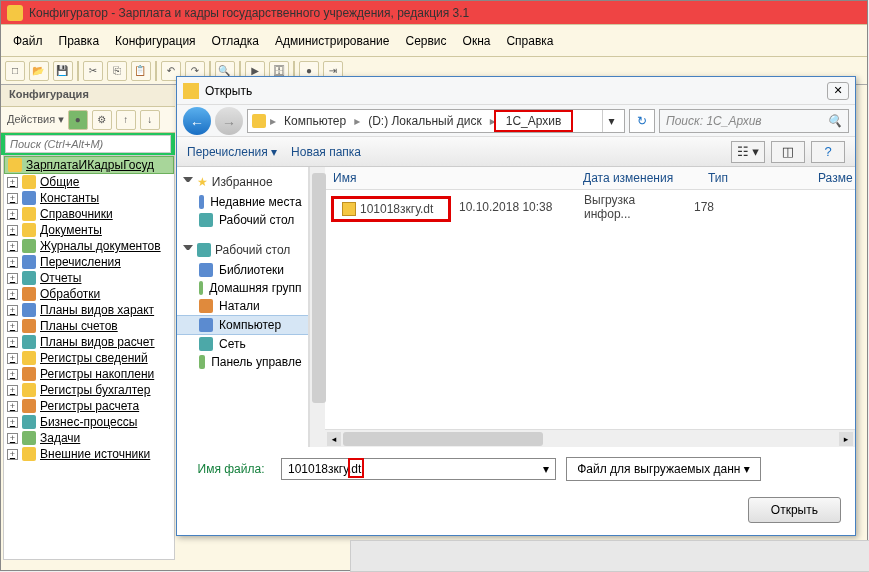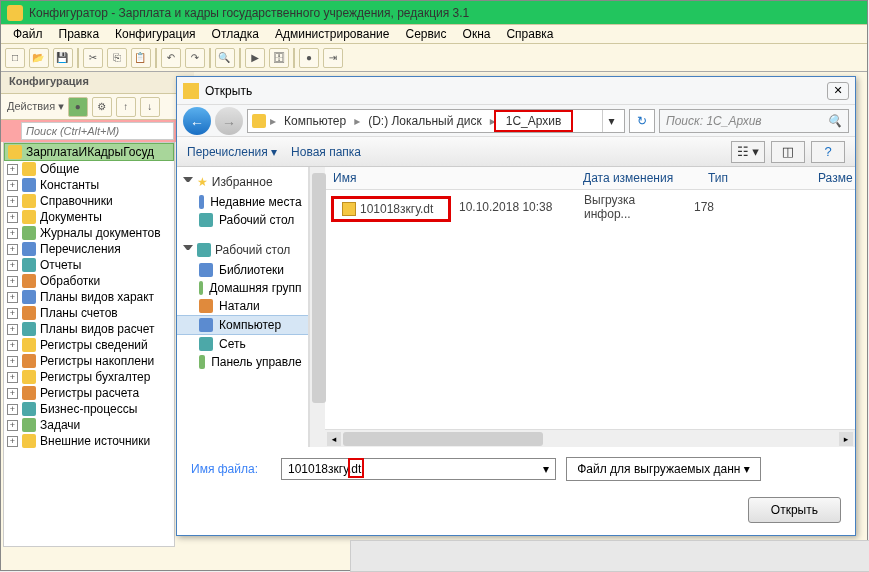--- a/index.html
+++ b/index.html
@@ -1,33 +1,33 @@
 <!DOCTYPE html>
 <html><head>
 <meta charset="utf-8">
 <style>
   * { box-sizing: border-box; margin: 0; padding: 0; }
   body { font-family: "Segoe UI", Tahoma, sans-serif; font-size: 12px; background: #f0f0f0; width: 869px; height: 572px; overflow: hidden; }
   .main-window { width: 868px; height: 571px; background: #fcf7e4; border: 1px solid #888; }
-  .titlebar { height: 24px; background: #22c55e; display: flex; align-items: center; padding: 0 6px; border-bottom: 1px solid #d0c8a0; }
+  .titlebar { height: 24px; background: #ef4444; display: flex; align-items: center; padding: 0 6px; border-bottom: 1px solid #d0c8a0; }
   .titlebar .app-icon { width: 16px; height: 16px; background: #f5c742; border-radius: 3px; margin-right: 6px; }
   .titlebar .title { font-size: 12px; color: #333; }
-  .menubar { height: 19px; background: #fcf7e4; display: flex; align-items: center; padding: 0 4px; border-bottom: 1px solid #d0c8a0; }
+  .menubar { height: 32px; background: #fcf7e4; display: flex; align-items: center; padding: 0 4px; border-bottom: 1px solid #d0c8a0; }
   .menubar span { padding: 2px 8px; cursor: pointer; }
   .toolbar1 { height: 28px; background: #fcf7e4; display: flex; align-items: center; padding: 0 4px; gap: 4px; border-bottom: 1px solid #aaa; }
   .tool-btn { width: 20px; height: 20px; background: #fdf9ec; border: 1px solid #d0c8a0; border-radius: 2px; display: inline-flex; align-items: center; justify-content: center; font-size: 10px; color: #555; }
   .tool-sep { width: 2px; height: 20px; background: #d0c8a0; }
   .config-header { height: 22px; background: #f3edd9; border-bottom: 1px solid #d0c8a0; padding: 3px 8px; font-weight: bold; color: #555; font-size: 11px; }
   .config-toolbar { height: 26px; background: #fdf9ec; display: flex; align-items: center; padding: 0 6px; gap: 4px; border-bottom: 1px solid #d0c8a0; }
   .config-toolbar .actions { color: #555; font-size: 11px; }
-  .search-row { height: 22px; padding: 2px 20px; background: #fca5a5; }
+  .search-row { height: 22px; padding: 2px 4px; background: #22c55e; }
   .search-input { width: 100%; height: 18px; border: 1px solid #ccc; font-style: italic; color: #aaa; padding: 0 4px; font-size: 11px; }
 
   .tree-panel { background: #fff; border: 1px solid #ccc; margin: 0 0 0 2px; height: 405px; width: 172px; overflow: hidden; }
-  .tree-item { display: flex; align-items: center; padding: 1px 3px; gap: 4px; white-space: nowrap; }
+  .tree-item { display: flex; align-items: center; padding: 1px 3px; gap: 4px; white-space: nowrap; text-decoration: underline; }
   .tree-item.selected { background: #a8d69a; border: 1px solid #6cb05c; }
   .tree-icon { width: 14px; height: 14px; display: inline-block; border-radius: 2px; }
   .tree-exp { width: 11px; height: 11px; border: 1px solid #888; display: inline-flex; align-items: center; justify-content: center; font-size: 9px; color: #555; flex-shrink: 0; }
   .ic-yellow { background: #f5c742; }
   .ic-blue { background: #5b8bd0; }
   .ic-green { background: #7ab86a; }
   .ic-orange { background: #e08a3c; }
   .ic-teal { background: #4ca8a8; }
 
   .dialog { position: absolute; left: 176px; top: 76px; width: 680px; height: 460px; background: #fff; border: 1px solid #4680c0; box-shadow: 2px 2px 6px rgba(0,0,0,0.3); display: flex; flex-direction: column; }
@@ -75,21 +75,21 @@
   .file-row div { padding: 3px 8px; color: #444; }
   .file-name-wrap { display: flex; align-items: center; gap: 4px; border: 3px solid #e00000; width: 120px; padding: 2px 6px; margin-left: 6px; margin-top: 4px;}
   .file-ic { width: 14px; height: 14px; background: #f5c742; border: 1px solid #c09020; }
   .hscroll { height: 18px; background: #efefef; border-top: 1px solid #ddd; position: relative; }
   .hthumb { position: absolute; left: 18px; top: 2px; height: 14px; width: 200px; background: #cfcfcf; border-radius: 3px; }
   .harrow { position: absolute; top: 2px; width: 14px; height: 14px; background: #ddd; display: flex; align-items: center; justify-content: center; font-size: 9px; }
   .harrow.l { left: 2px; }
   .harrow.r { right: 2px; }
 
   .dlg-bottom { padding: 10px 14px; display: flex; align-items: center; gap: 10px; }
-  .dlg-bottom .lbl { color: #3b82f6; min-width: 80px; text-align: left; }
+  .dlg-bottom .lbl { color: #15803d; min-width: 80px; text-align: center; }
   .fname-input { height: 22px; border: 1px solid #888; padding: 0 6px; width: 275px; display: flex; align-items: center; position: relative; }
   .fname-ext-hl { position: absolute; border: 2px solid #e00000; height: 20px; width: 16px; top: -1px; }
   .type-combo { height: 24px; border: 1px solid #888; padding: 0 8px; display: flex; align-items: center; width: 195px; white-space: nowrap; overflow:hidden;justify-content:center; }
   .dlg-actions { padding: 6px 14px 12px 14px; display: flex; gap: 8px; justify-content: flex-end; }
   .dlg-btn { height: 26px; padding: 0 22px; border: 1px solid #888; background: linear-gradient(#f8f8f8,#e0e0e0); border-radius: 3px; display: flex; align-items: center; }
 
   .bottom-gray { position: absolute; left: 350px; top: 540px; width: 520px; height: 32px; background: #e8e8e8; border: 1px solid #ccc; }
 </style>
 </head>
 <body>

